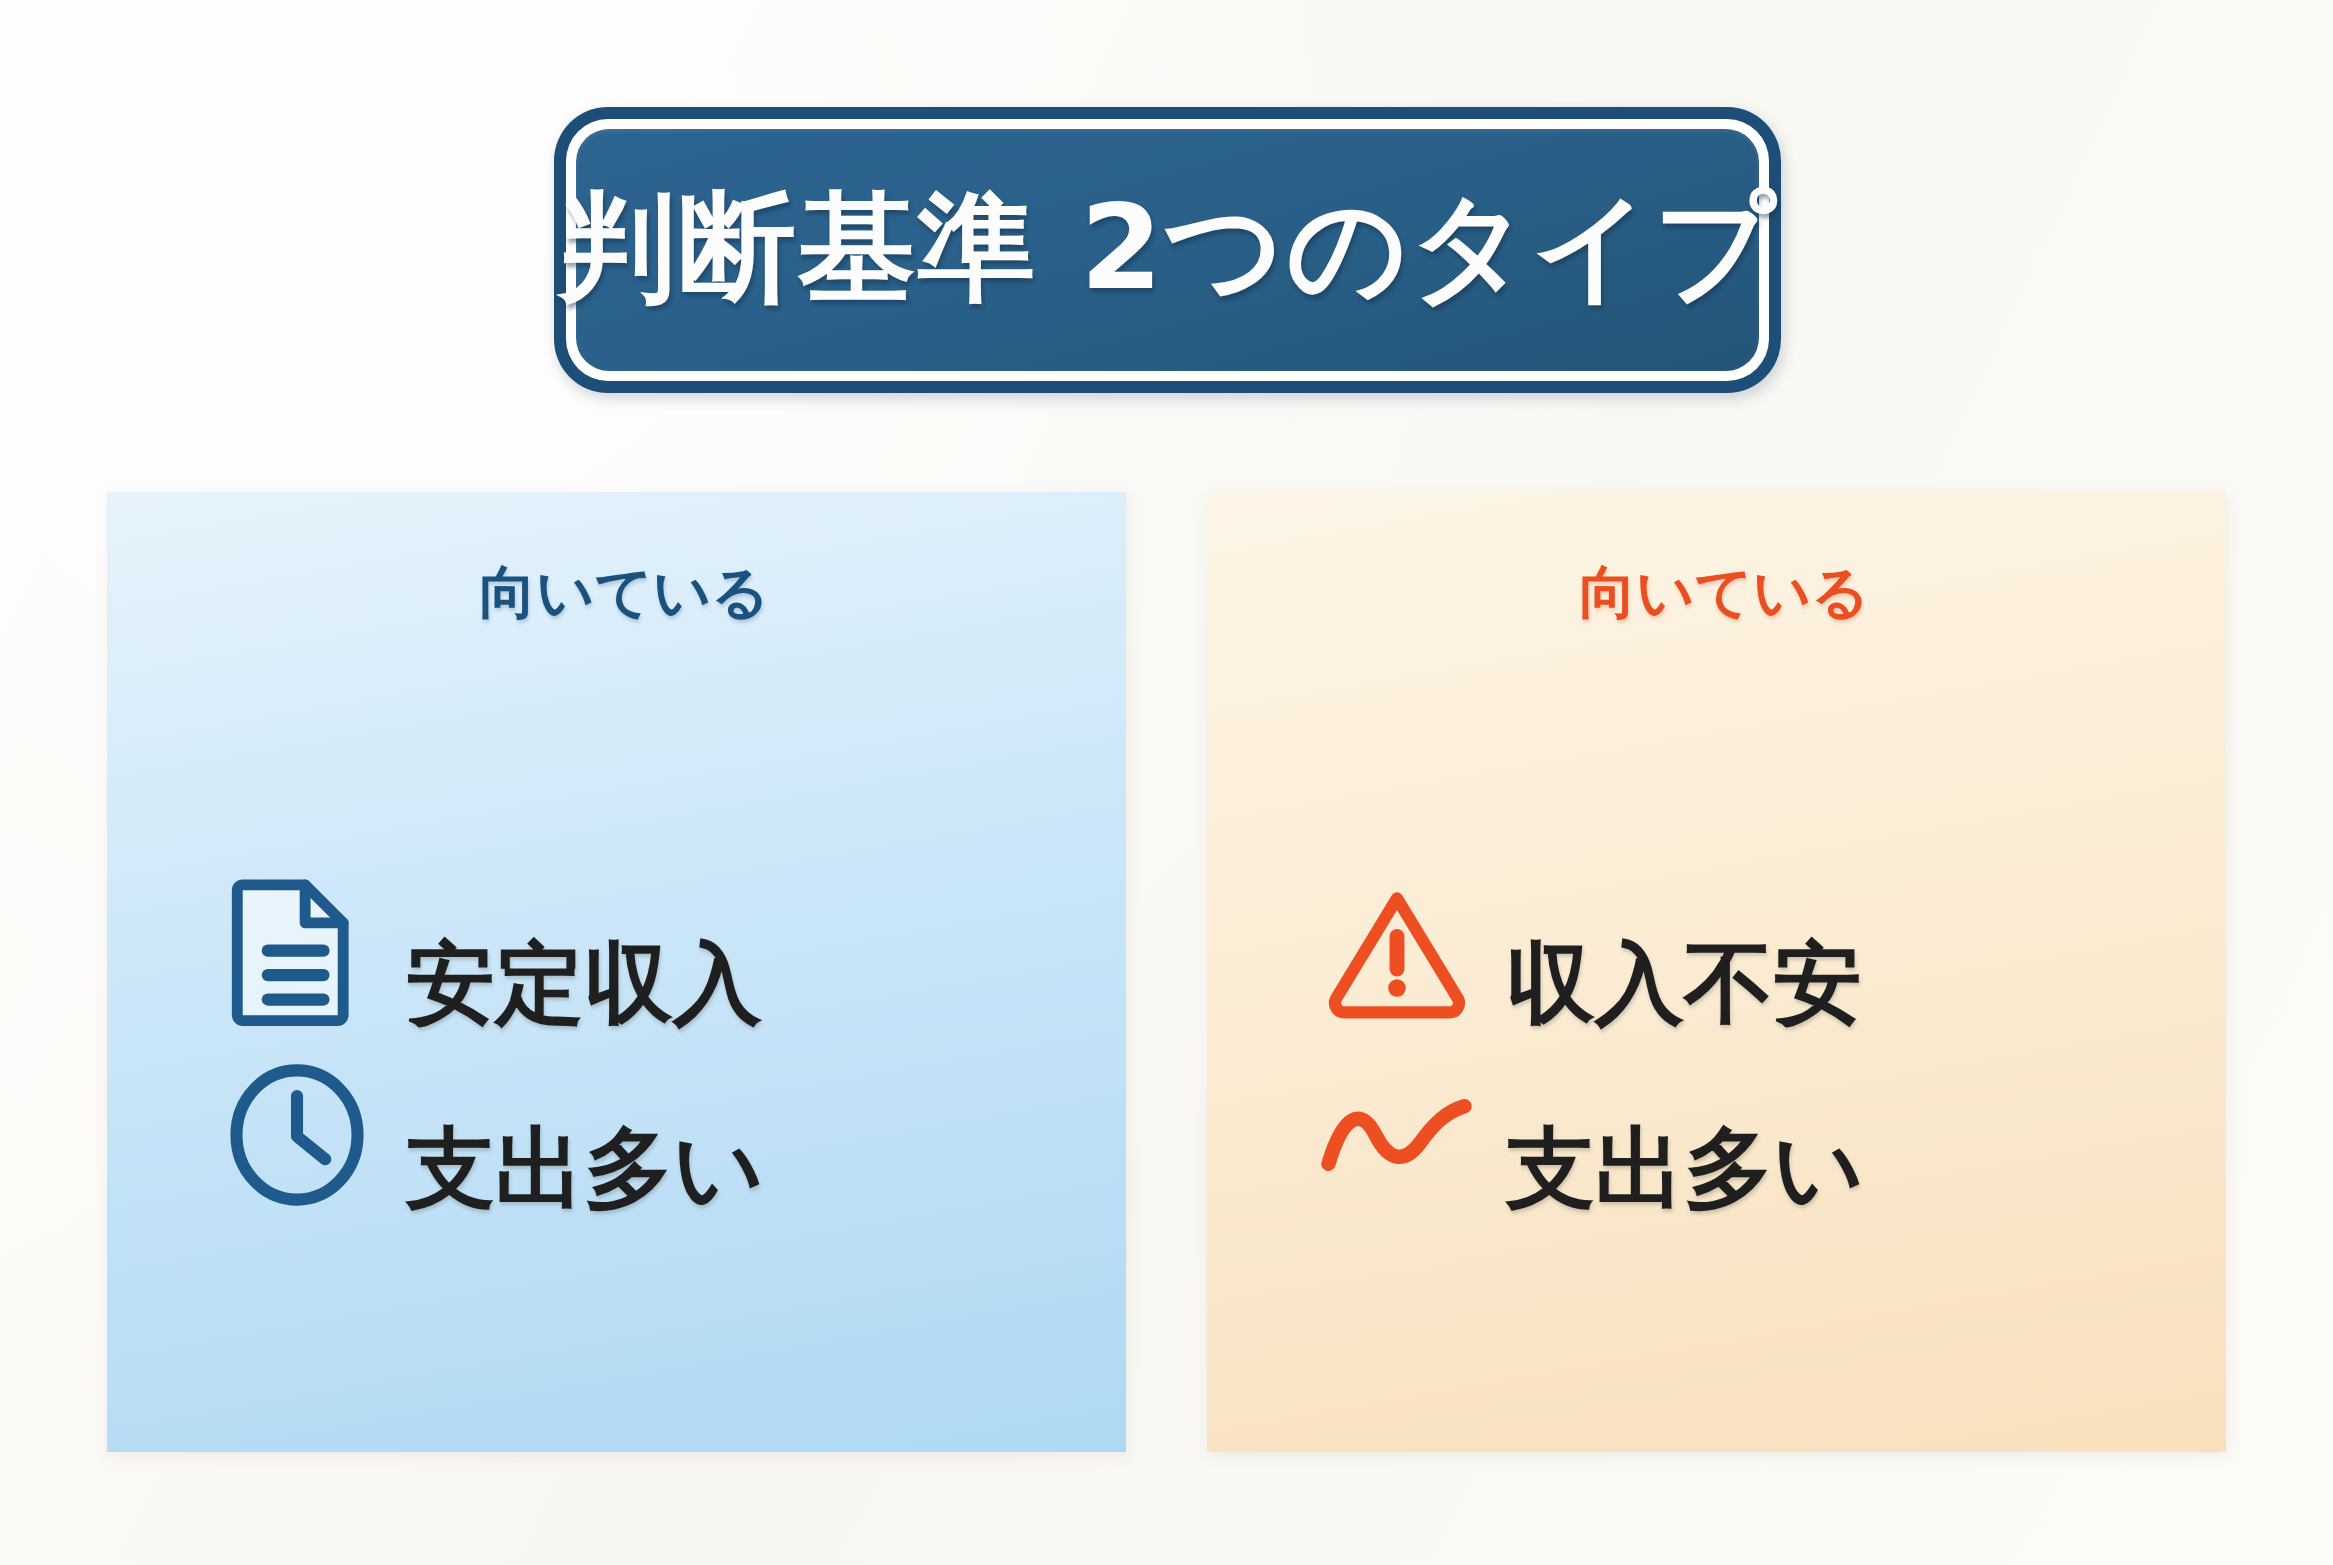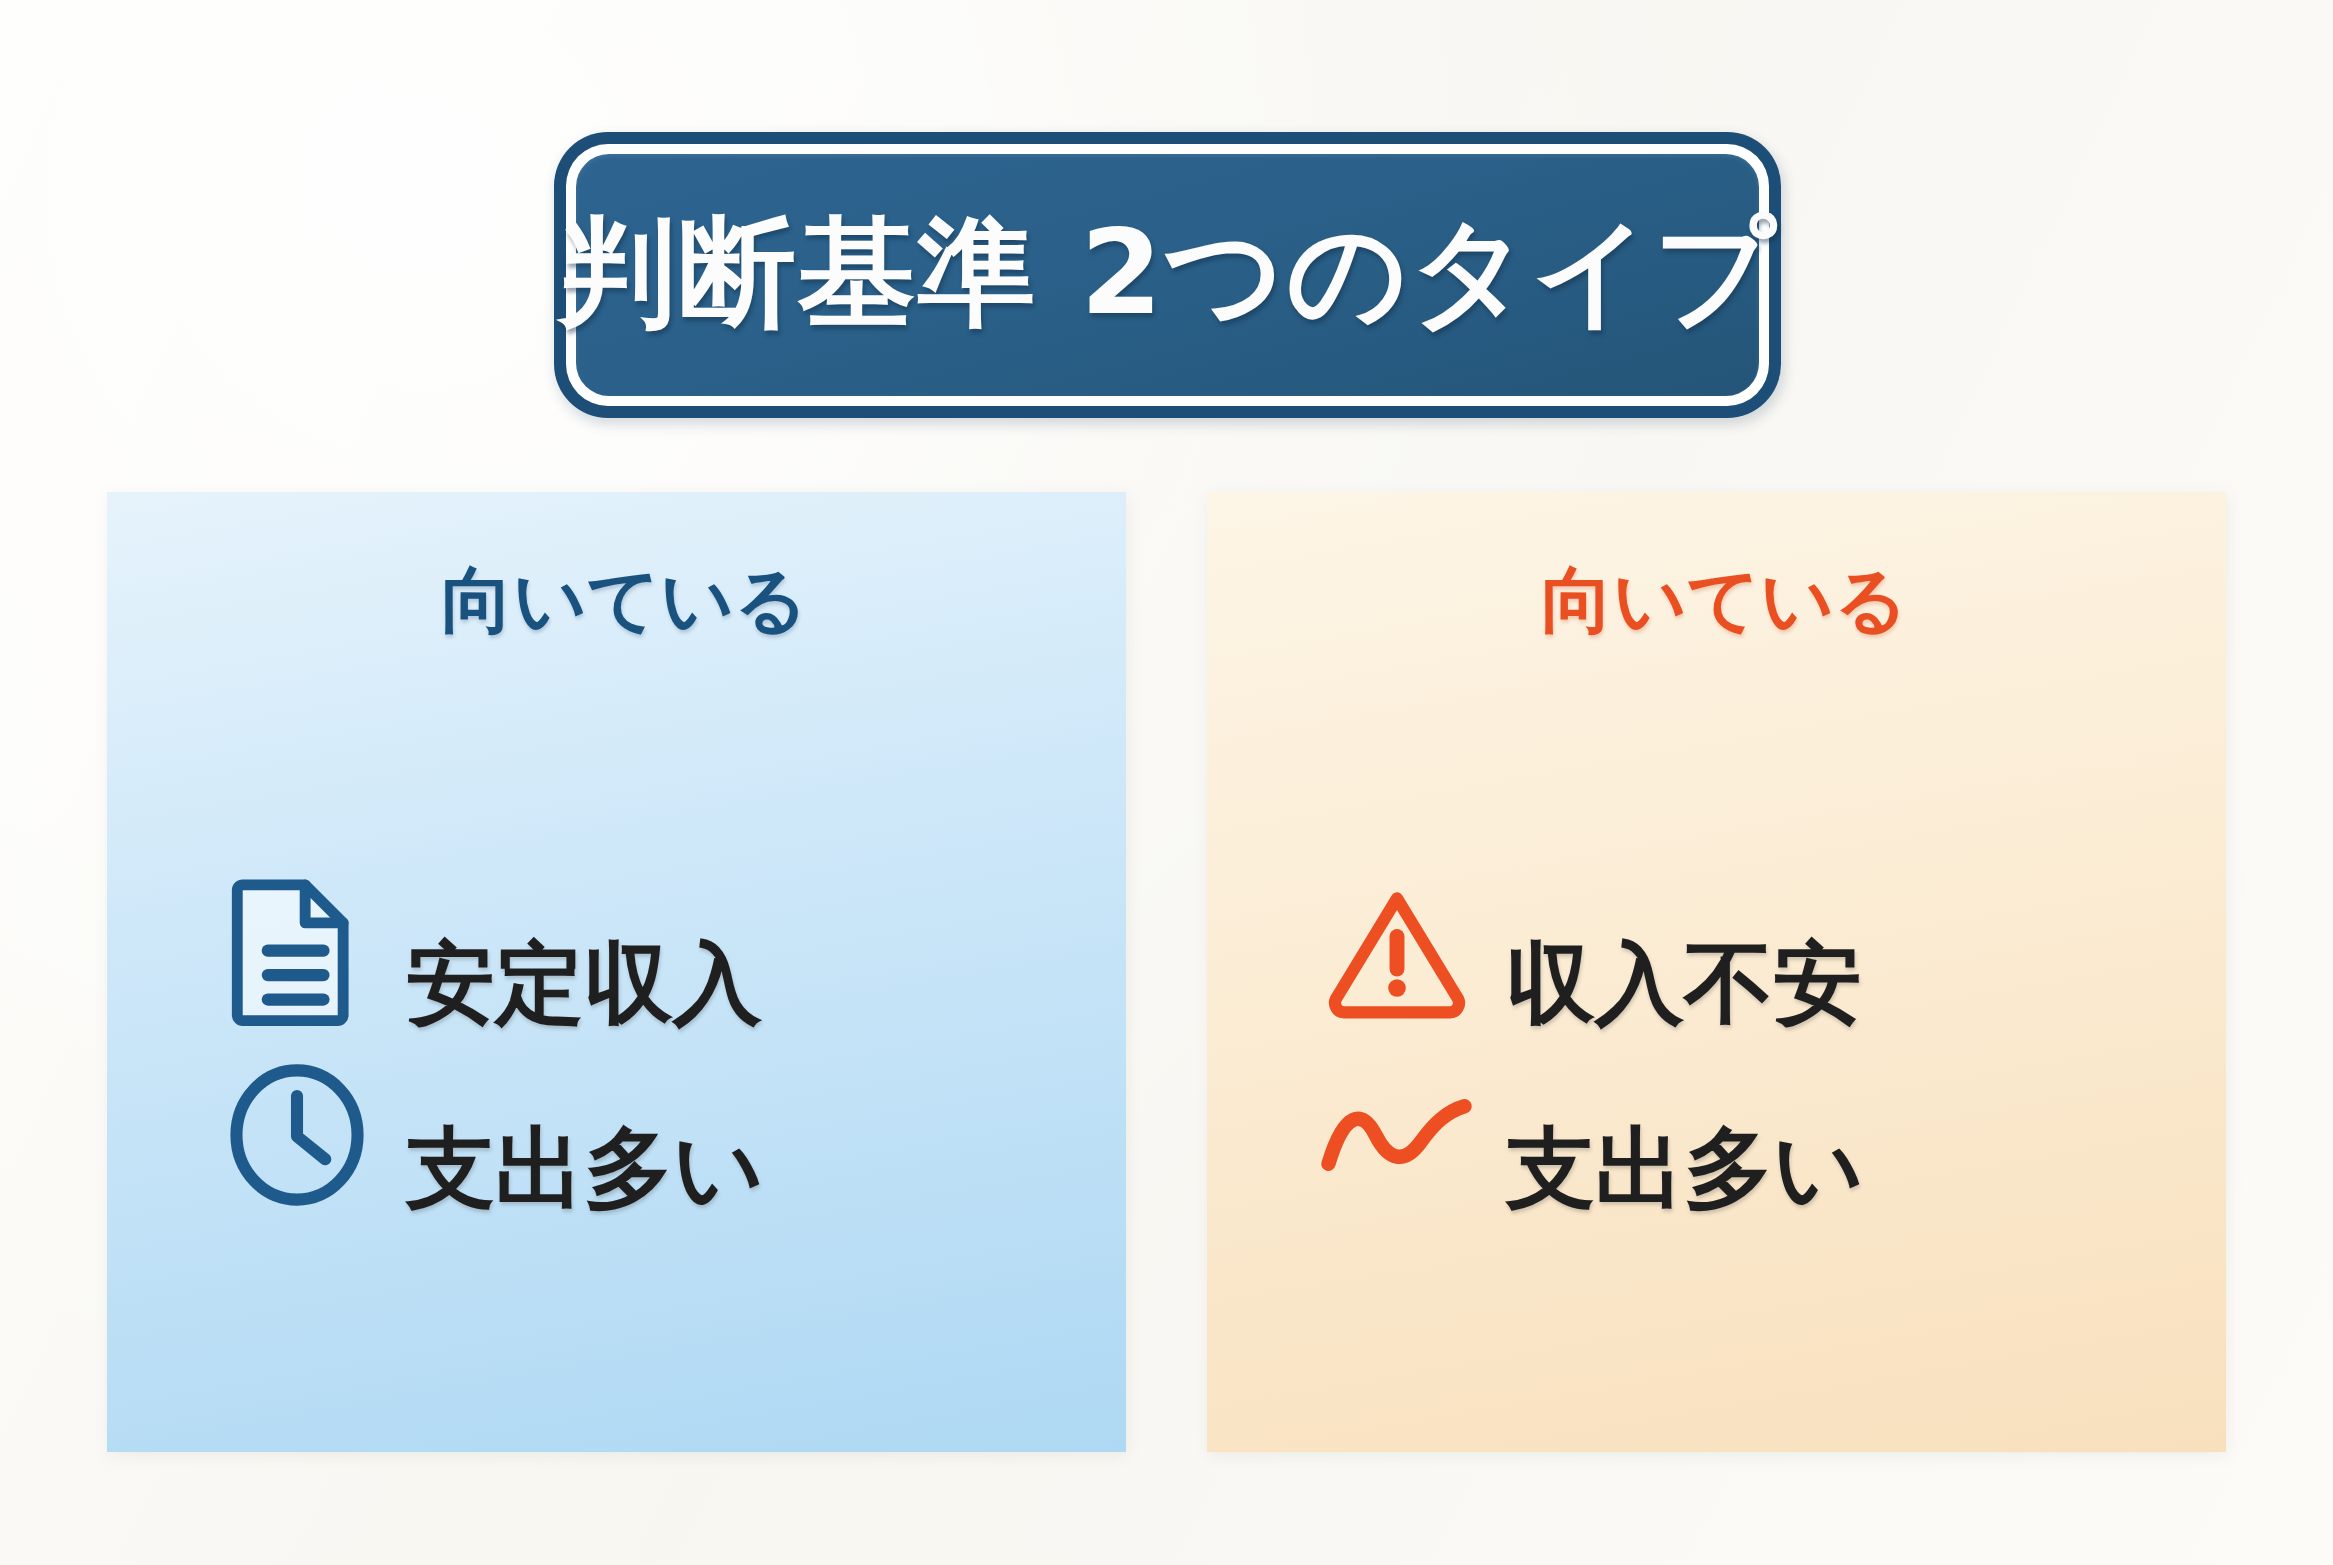--- a/index.html
+++ b/index.html
@@ -27,21 +27,21 @@
 
   .stage {
     position: absolute;
     inset: 0;
   }
 
   
   .title-banner {
     position: absolute;
     left: 554px;
-    top: 132px;
+    top: 107px;
     width: 1227px;
     height: 286px;
     border-radius: 54px;
     background: #1d4e77;
     padding: 12px;
     box-sizing: border-box;
     box-shadow: 2.8px 5.5px 13px rgba(40,70,100,0.20);
   }
   .title-banner-inner {
     position: relative;
@@ -89,21 +89,21 @@
     left: 1207px;
     background: linear-gradient(170deg, #fdf5e6 0%, #fbecd4 45%, #f8e0bd 100%);
   }
 
   .card-heading {
     position: absolute;
     top: 72px;
     left: 16px;
     right: 0;
     text-align: center;
-    font-size: 72px;
+    font-size: 57px;
     font-weight: 700;
     line-height: 1;
     white-space: nowrap;
   }
   .heading-blue { color: #19527f; text-shadow: 0.9px 2.8px 3.7px rgba(30,70,110,0.22); }
   .heading-orange { color: #ea4f22; text-shadow: 0.9px 2.8px 3.7px rgba(190,70,30,0.22); }
 
   .card-items {
     position: absolute;
     top: 351px;

